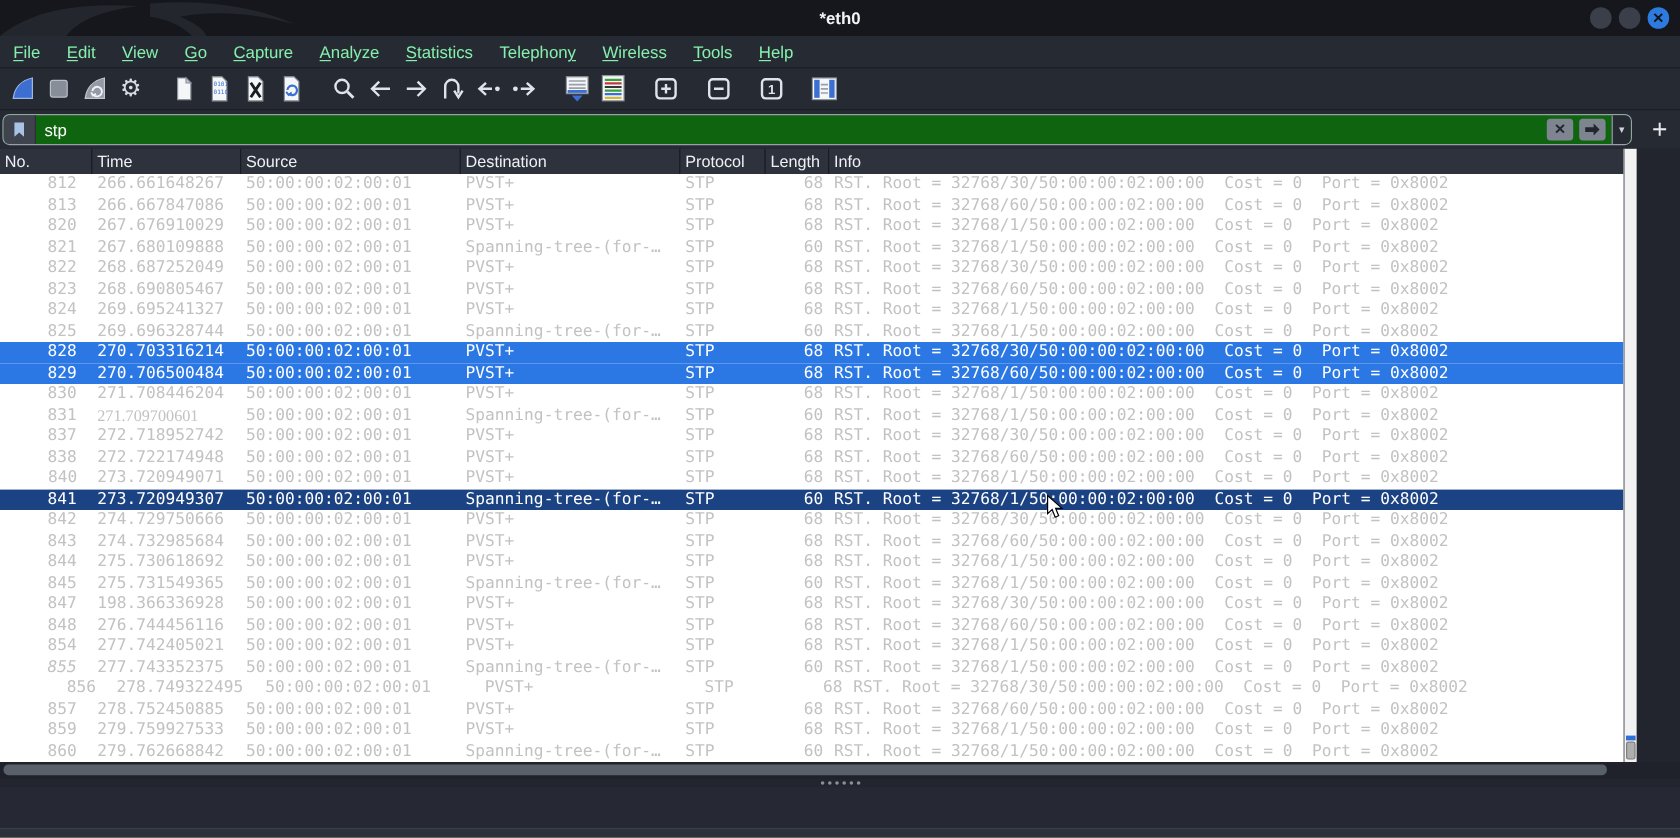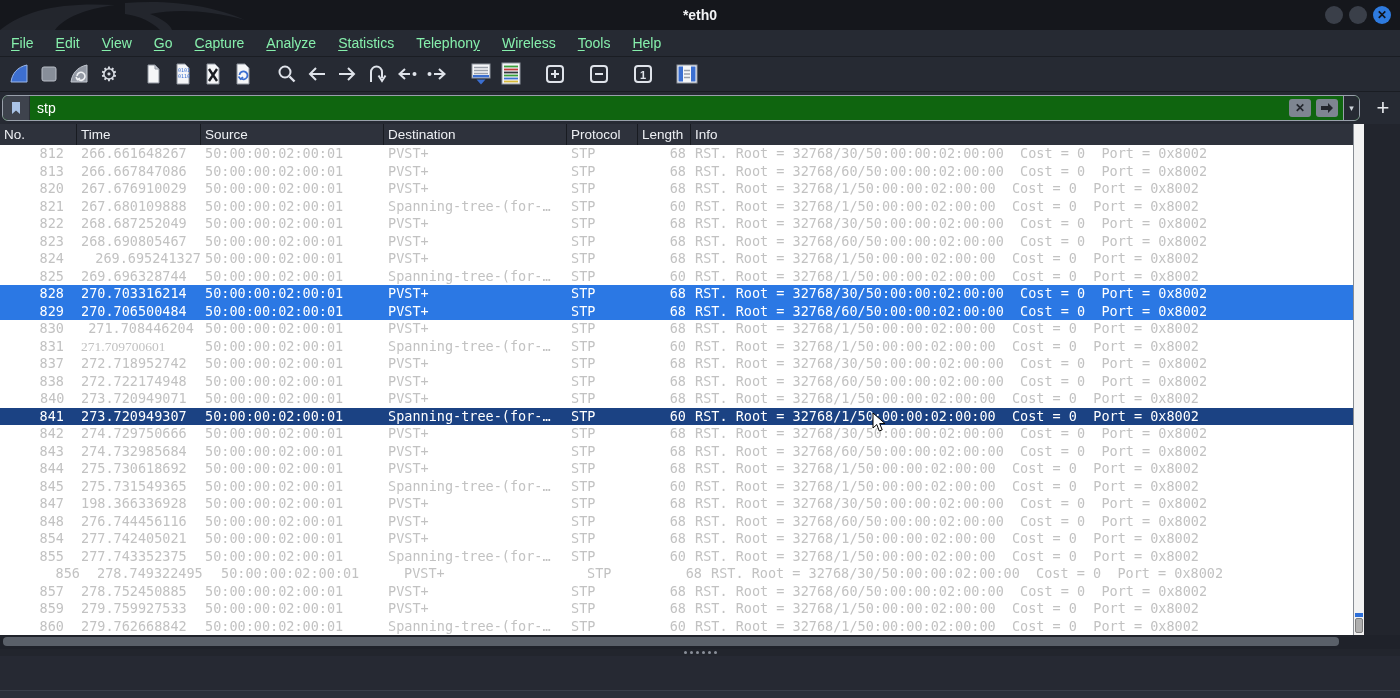--- a/index.html
+++ b/index.html
@@ -330,21 +330,21 @@
         <div class="cell c-no right" style="width: 77px;">823</div>
         <div class="cell c-time" style="width: 124px;">268.690805467</div>
         <div class="cell c-src" style="width: 183px;">50:00:00:02:00:01</div>
         <div class="cell c-dst" style="width: 183px;">PVST+</div>
         <div class="cell c-proto" style="width: 71px;">STP</div>
         <div class="cell c-len right" style="width: 53px;">68</div>
         <div class="cell c-info flexcell">RST. Root = 32768/60/50:00:00:02:00:00  Cost = 0  Port = 0x8002</div>
       </div>
       <div class="prow">
         <div class="cell c-no right" style="width: 77px;">824</div>
-        <div class="cell c-time" style="width: 124px; text-align: right;">269.695241327</div>
+        <div class="cell c-time" style="width: 124px;">269.695241327</div>
         <div class="cell c-src" style="width: 183px;">50:00:00:02:00:01</div>
         <div class="cell c-dst" style="width: 183px;">PVST+</div>
         <div class="cell c-proto" style="width: 71px;">STP</div>
         <div class="cell c-len right" style="width: 53px;">68</div>
         <div class="cell c-info flexcell">RST. Root = 32768/1/50:00:00:02:00:00  Cost = 0  Port = 0x8002</div>
       </div>
       <div class="prow">
         <div class="cell c-no right" style="width: 77px;">825</div>
         <div class="cell c-time" style="width: 124px;">269.696328744</div>
         <div class="cell c-src" style="width: 183px;">50:00:00:02:00:01</div>
@@ -366,21 +366,21 @@
         <div class="cell c-no right" style="width: 77px;">829</div>
         <div class="cell c-time" style="width: 124px;">270.706500484</div>
         <div class="cell c-src" style="width: 183px;">50:00:00:02:00:01</div>
         <div class="cell c-dst" style="width: 183px;">PVST+</div>
         <div class="cell c-proto" style="width: 71px;">STP</div>
         <div class="cell c-len right" style="width: 53px;">68</div>
         <div class="cell c-info flexcell">RST. Root = 32768/60/50:00:00:02:00:00  Cost = 0  Port = 0x8002</div>
       </div>
       <div class="prow">
         <div class="cell c-no right" style="width: 77px;">830</div>
-        <div class="cell c-time" style="width: 124px; text-align: center;">271.708446204</div>
+        <div class="cell c-time" style="width: 124px;">271.708446204</div>
         <div class="cell c-src" style="width: 183px;">50:00:00:02:00:01</div>
         <div class="cell c-dst" style="width: 183px;">PVST+</div>
         <div class="cell c-proto" style="width: 71px;">STP</div>
         <div class="cell c-len right" style="width: 53px;">68</div>
         <div class="cell c-info flexcell">RST. Root = 32768/1/50:00:00:02:00:00  Cost = 0  Port = 0x8002</div>
       </div>
       <div class="prow">
         <div class="cell c-no right" style="width: 77px;">831</div>
         <div class="cell c-time" style="width: 124px; font-family: Liberation Serif, serif;">271.709700601</div>
         <div class="cell c-src" style="width: 183px;">50:00:00:02:00:01</div>
@@ -482,21 +482,21 @@
       <div class="prow">
         <div class="cell c-no right" style="width: 77px;">854</div>
         <div class="cell c-time" style="width: 124px;">277.742405021</div>
         <div class="cell c-src" style="width: 183px;">50:00:00:02:00:01</div>
         <div class="cell c-dst" style="width: 183px;">PVST+</div>
         <div class="cell c-proto" style="width: 71px;">STP</div>
         <div class="cell c-len right" style="width: 53px;">68</div>
         <div class="cell c-info flexcell">RST. Root = 32768/1/50:00:00:02:00:00  Cost = 0  Port = 0x8002</div>
       </div>
       <div class="prow">
-        <div class="cell c-no right" style="width: 77px;">855</div>
+        <div class="cell c-no right" style="width: 77px; font-style: italic;">855</div>
         <div class="cell c-time" style="width: 124px;">277.743352375</div>
         <div class="cell c-src" style="width: 183px;">50:00:00:02:00:01</div>
         <div class="cell c-dst" style="width: 183px;">Spanning-tree-(for-…</div>
         <div class="cell c-proto" style="width: 71px;">STP</div>
         <div class="cell c-len right" style="width: 53px;">60</div>
         <div class="cell c-info flexcell">RST. Root = 32768/1/50:00:00:02:00:00  Cost = 0  Port = 0x8002</div>
       </div>
       <div class="prow">
         <div class="cell c-no right" style="width: 77px; margin-left: 16px;">856</div>
         <div class="cell c-time" style="width: 124px;">278.749322495</div>

